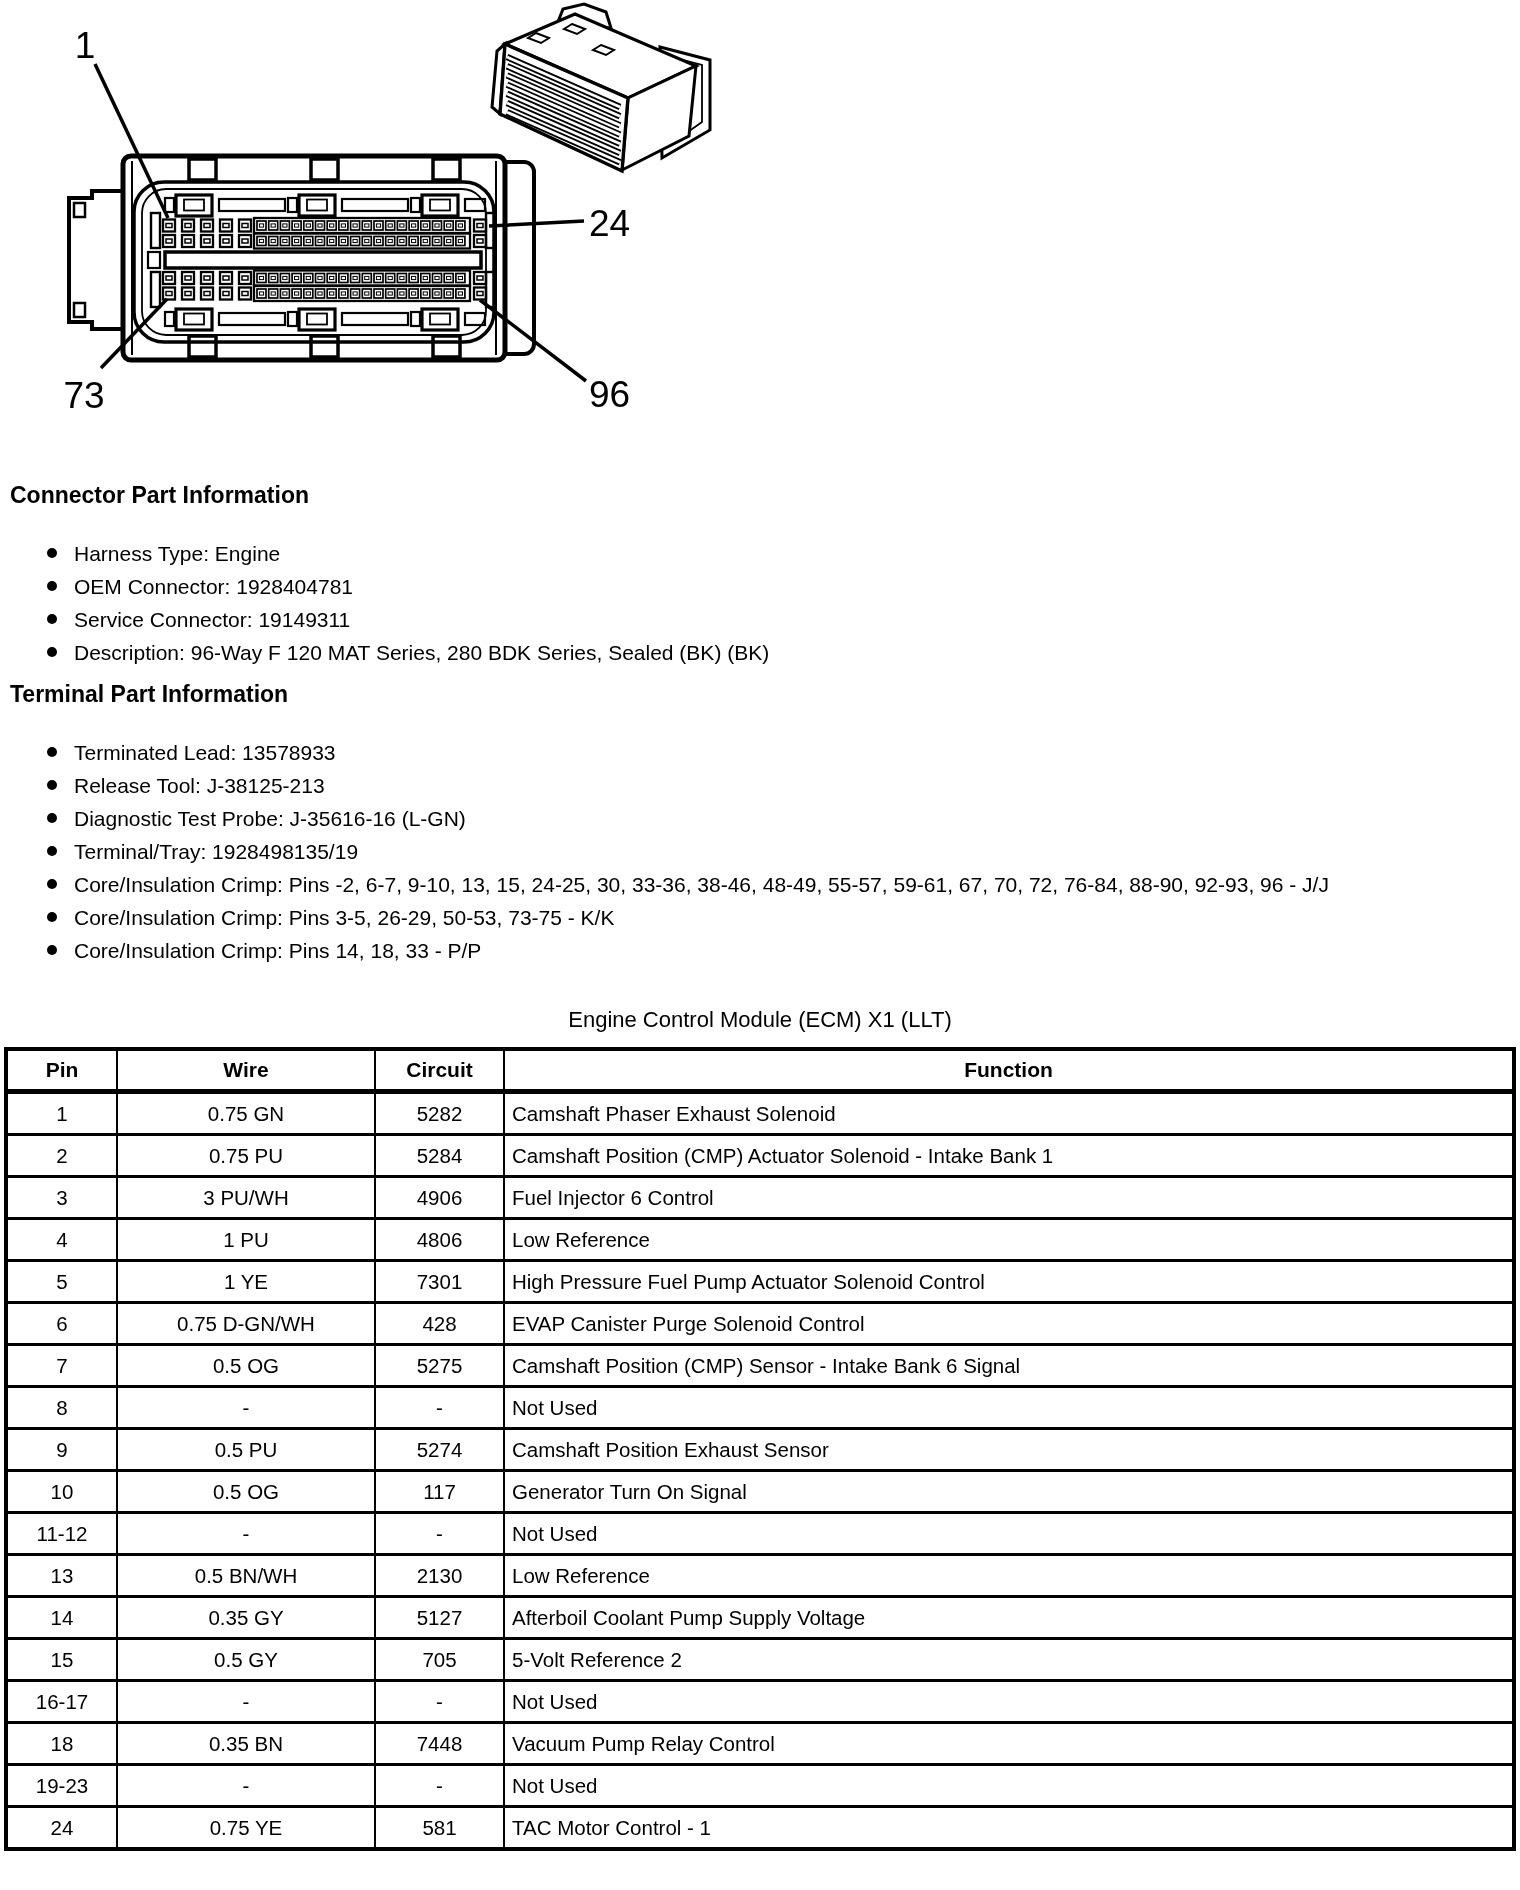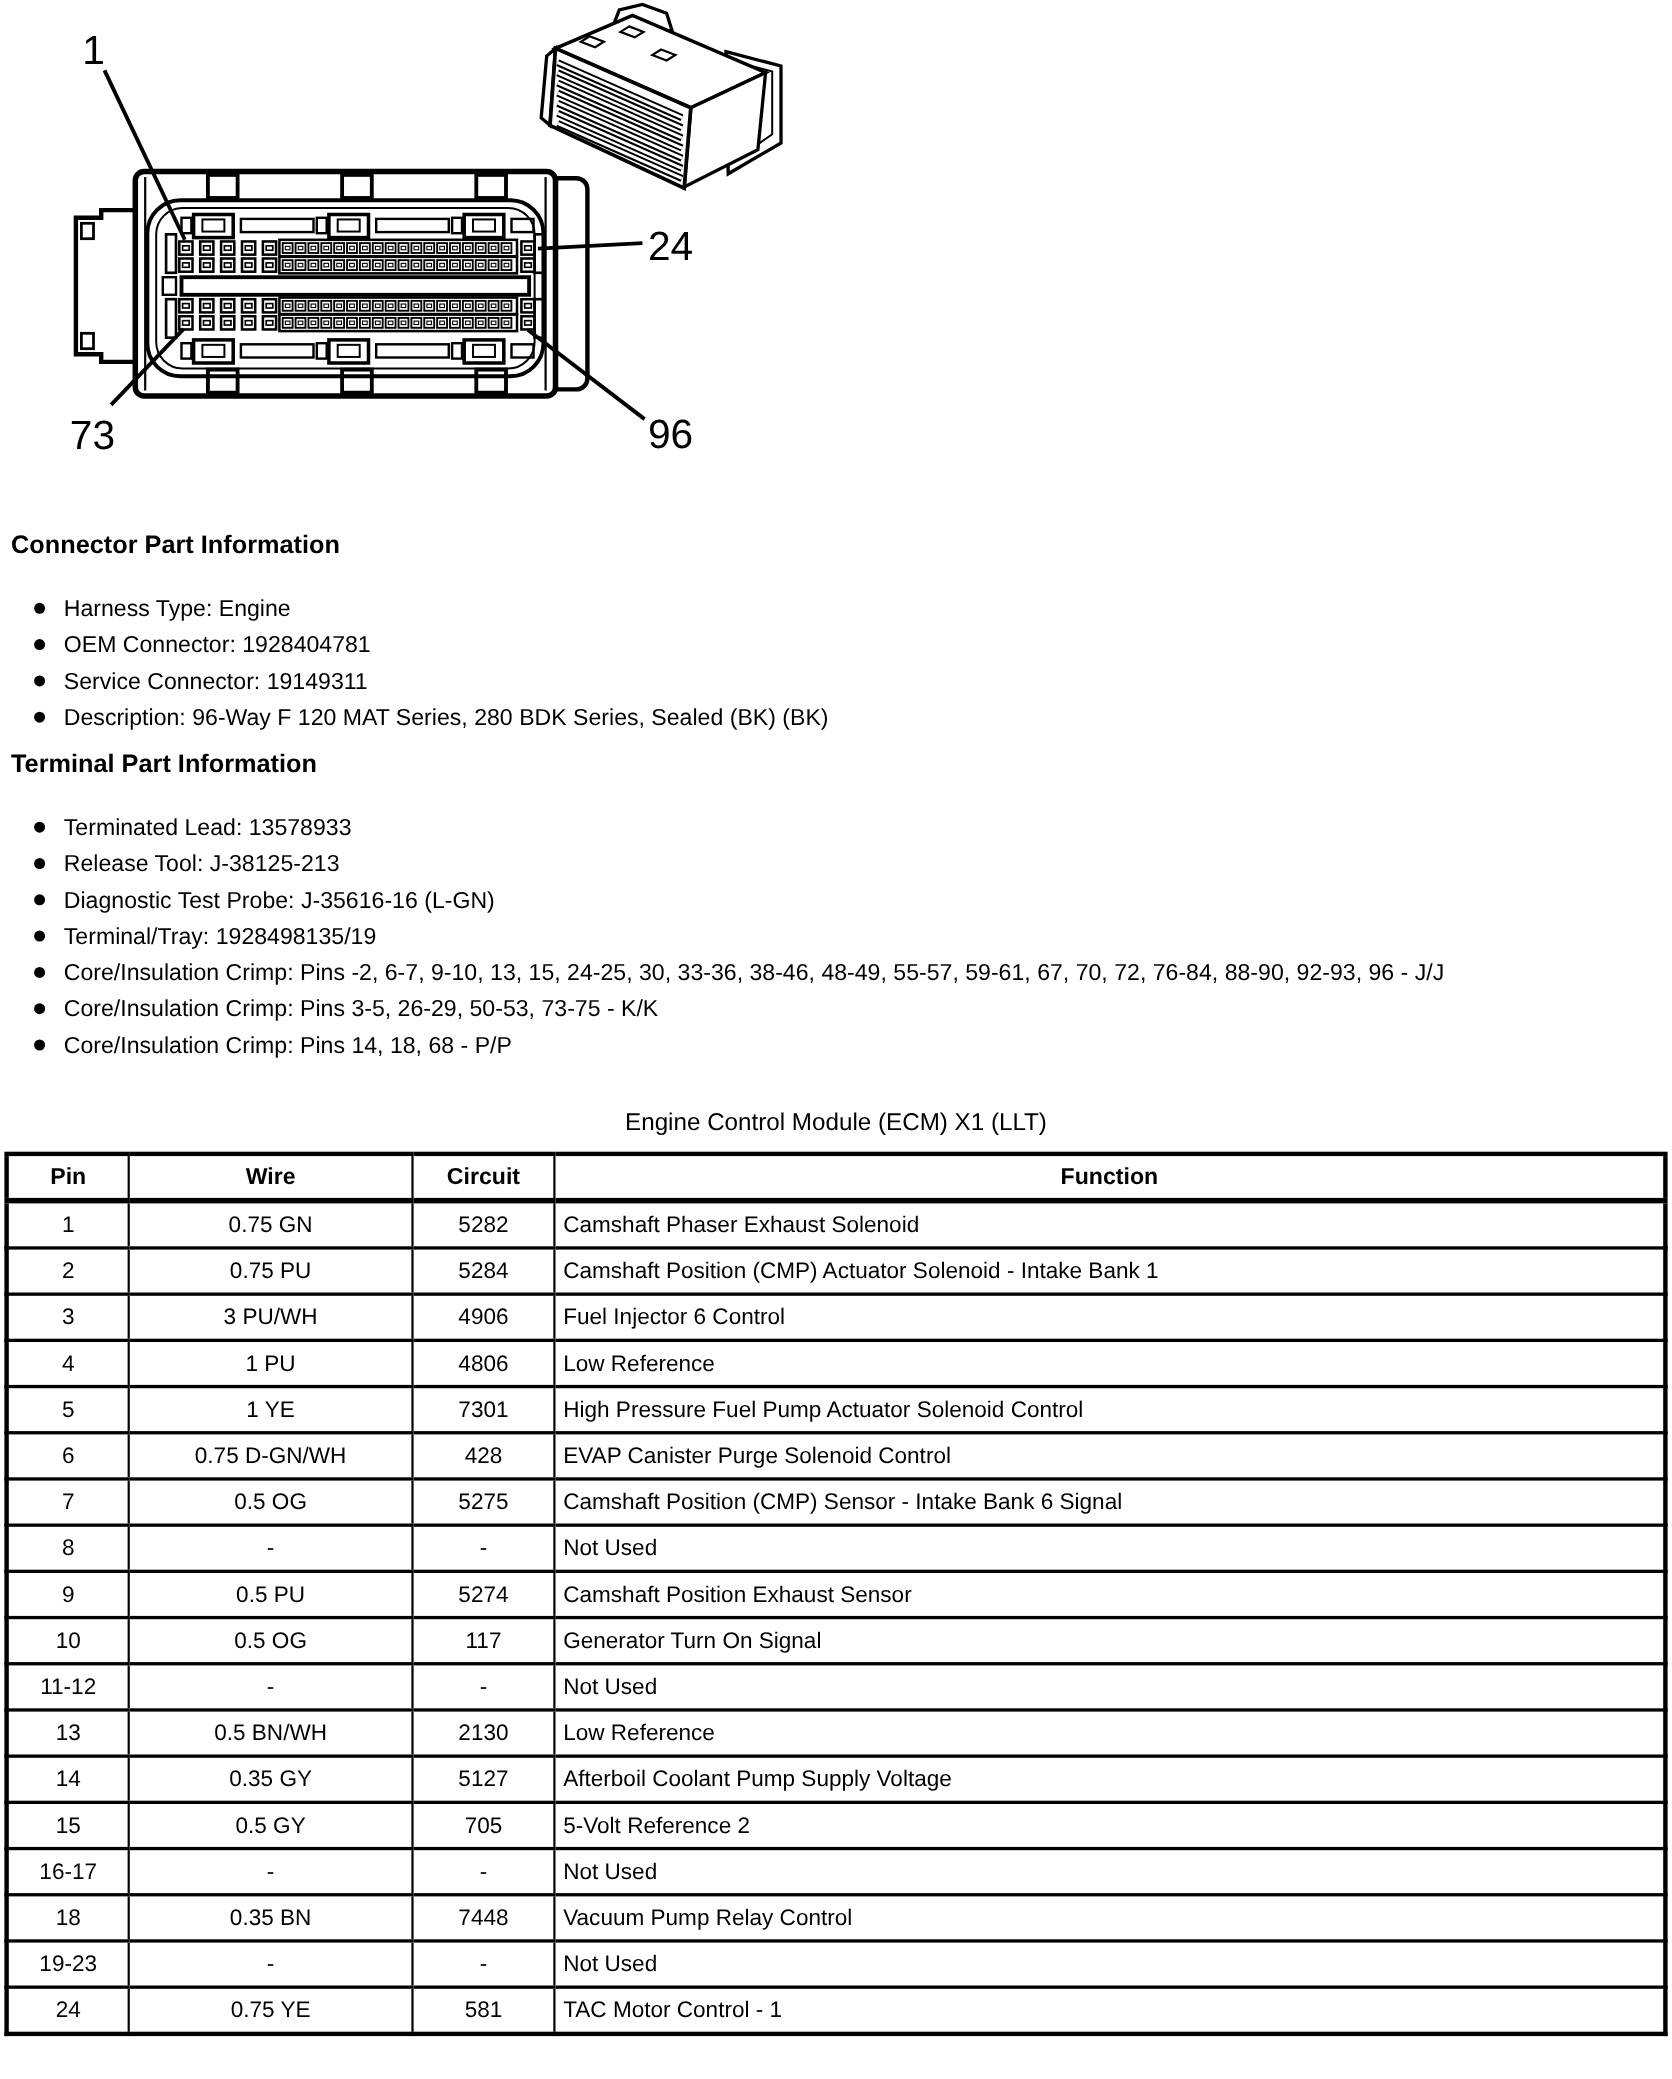--- a/index.html
+++ b/index.html
@@ -11,21 +11,21 @@
   }
   .page{width:1520px;height:1890px;position:relative;}
   .diagram-wrap{width:1520px;height:450px;}
   svg text{font-family:"Liberation Sans", sans-serif;font-size:37px;fill:#000;}
   h2.section-heading{
     font-size:23px;font-weight:bold;margin:32px 0 0 10px;line-height:27px;
   }
   h2.section-heading.first{}
   h2.section-heading.second{margin-top:16px;}
   ul.bullet-list{
-    list-style:none;margin:32px 0 0 0;padding:0 0 0 58px;
+    list-style:none;margin:32px 0 0 16px;padding:0 0 0 58px;
   }
   ul.bullet-list li{
     font-size:21px;line-height:25px;margin-bottom:8px;position:relative;
     max-width:1452px;
   }
   ul.bullet-list li::before{
     content:"";position:absolute;left:-27px;top:7px;
     width:10px;height:10px;border-radius:50%;background:#000;
   }
   .table-title{
@@ -361,21 +361,21 @@
     </ul>
 
   <h2 class="section-heading second">Terminal Part Information</h2>
   <ul class="bullet-list">
       <li>Terminated Lead: 13578933</li>
       <li>Release Tool: J-38125-213</li>
       <li>Diagnostic Test Probe: J-35616-16 (L-GN)</li>
       <li>Terminal/Tray: 1928498135/19</li>
       <li>Core/Insulation Crimp: Pins -2, 6-7, 9-10, 13, 15, 24-25, 30, 33-36, 38-46, 48-49, 55-57, 59-61, 67, 70, 72, 76-84, 88-90, 92-93, 96 - J/J</li>
       <li>Core/Insulation Crimp: Pins 3-5, 26-29, 50-53, 73-75 - K/K</li>
-      <li>Core/Insulation Crimp: Pins 14, 18, 68 - P/P</li>
+      <li>Core/Insulation Crimp: Pins 14, 18, 33 - P/P</li>
     </ul>
 
   <div class="table-title">Engine Control Module (ECM) X1 (LLT)</div>
 
   <table class="pinout">
     <colgroup>
       <col style="width:111px">
         <col style="width:258px">
         <col style="width:129px">
         <col>

